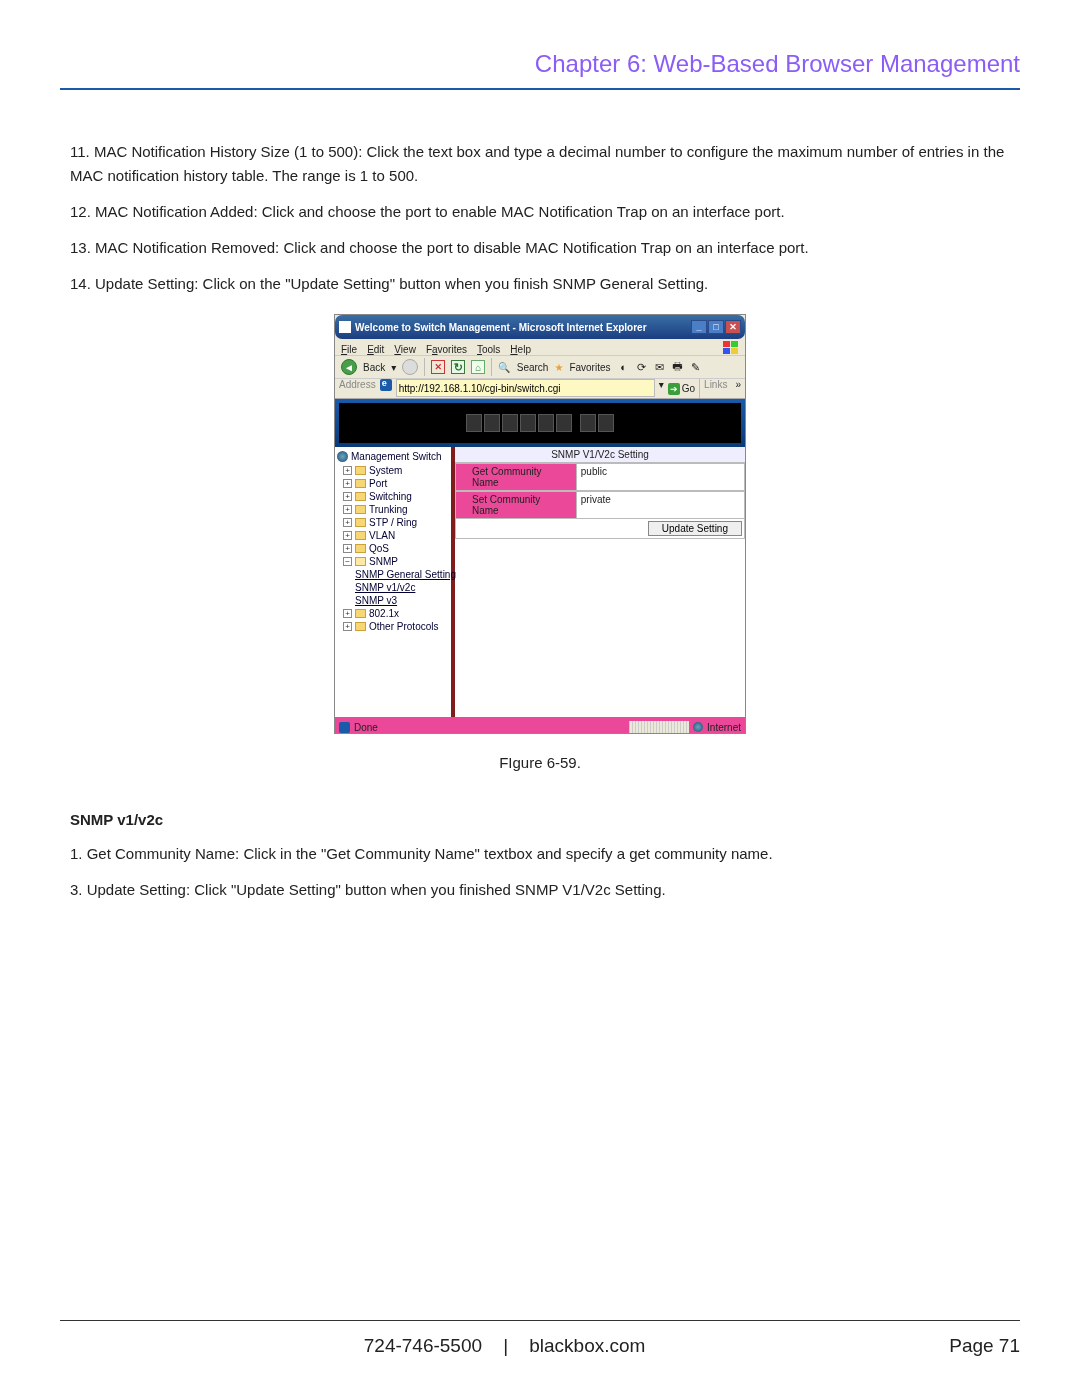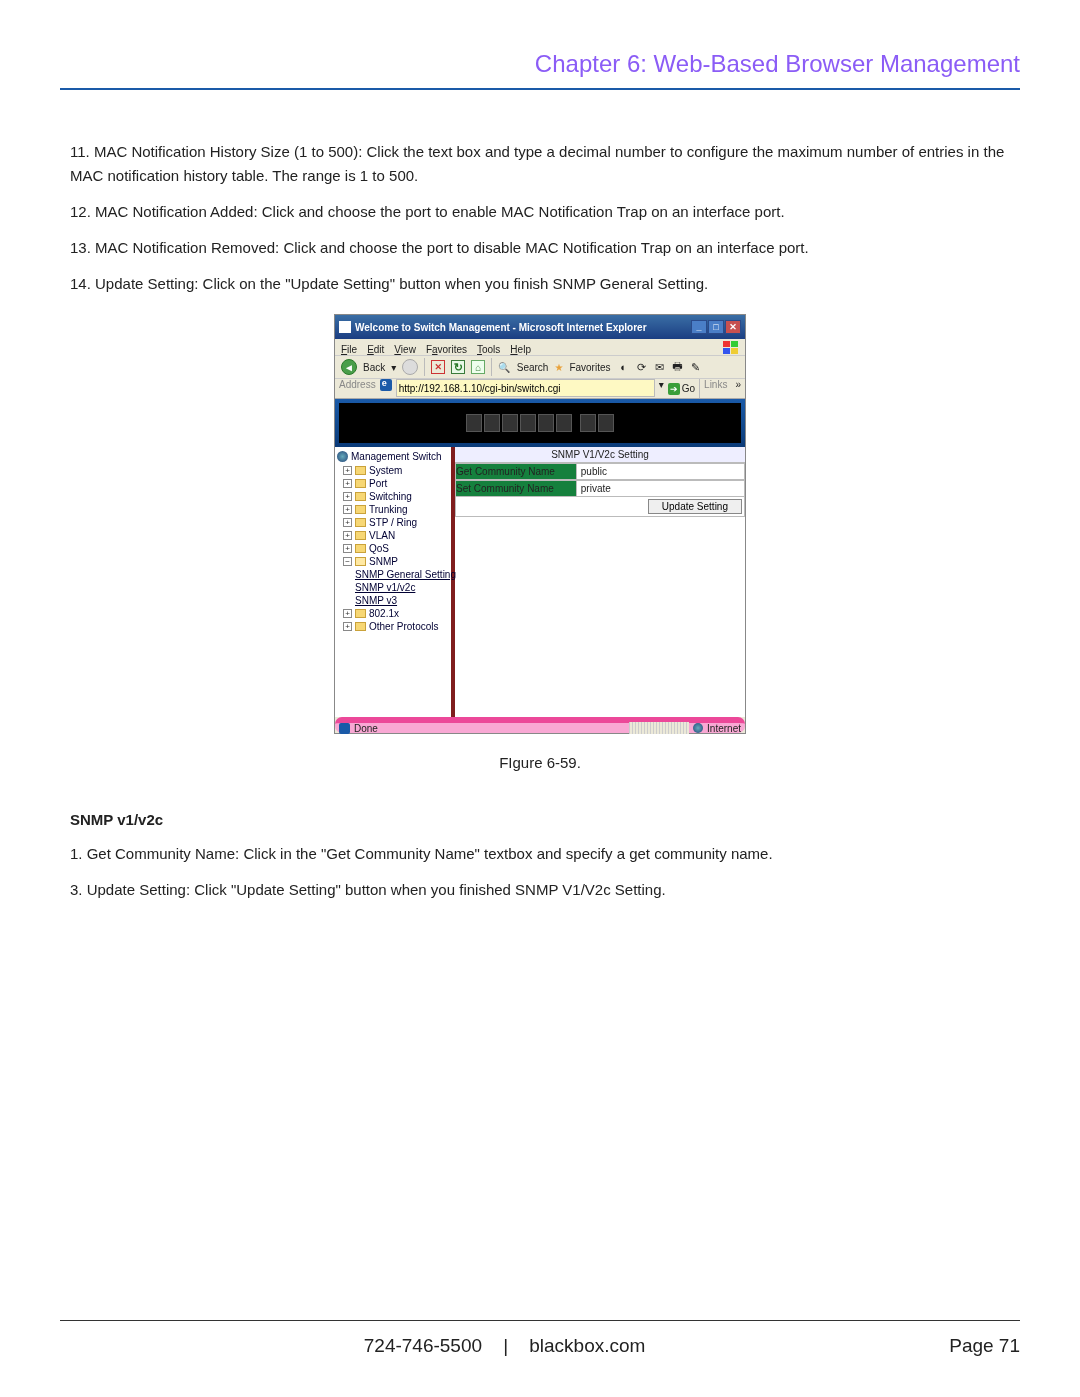--- a/index.html
+++ b/index.html
@@ -3,21 +3,21 @@
   <meta charset="utf-8">
   <style>
     * { box-sizing: border-box; margin: 0; padding: 0; }
     body { width: 1080px; height: 1397px; background: #fff; font-family: Arial, Helvetica, sans-serif; color: #222; position: relative; }
     .page { padding: 50px 60px 0 60px; }
     .chapter-header { text-align: right; font-size: 24px; color: #8b5cf6; padding-bottom: 10px; border-bottom: 2px solid #1a5aa8; margin-bottom: 50px; }
     .body-text { font-size: 15px; line-height: 1.6; margin-bottom: 12px; padding-left: 10px; }
     .subheading { font-weight: bold; font-size: 15px; margin: 40px 0 14px 10px; }
     .figure-caption { text-align: center; font-size: 15px; margin-top: 20px; margin-bottom: 30px; }
     .screenshot { width: 412px; margin: 18px auto 0 auto; border: 1px solid #888; background: #ece9d8; font-family: Tahoma, sans-serif; font-size: 10px; }
-    .ss-titlebar { height: 18px; background: linear-gradient(#3a6ea5,#1b3e82); color: #fff; display: flex; align-items: center; padding: 12px 4px; font-weight: bold; font-size: 10px; }
+    .ss-titlebar { height: 18px; background: linear-gradient(#3a6ea5,#1b3e82); color: #fff; display: flex; align-items: center; padding: 12px 4px; font-weight: bold; font-size: 10px; border-radius: 7px; }
     .ss-title-icon { width: 12px; height: 12px; background: #fff; margin-right: 4px; display:inline-block; }
     .ss-title-text { flex: 1; white-space:nowrap; overflow:hidden; }
     .ss-winbtns { display:flex; gap:1px; }
     .ss-winbtn { width:16px;height:14px;background:#4a7ec7;border:1px solid #2a4a8a;color:#fff;display:flex;align-items:center;justify-content:center;font-size:9px;line-height:1; }
     .ss-winbtn.close { background:#c75050; }
     .ss-menubar { height:16px; display:flex; align-items:flex-end; gap:10px; padding:0 6px; font-size:10px; color:#222; }
     .ss-menubar span u { text-decoration: underline; }
     .ss-winlogo { width:16px;height:14px; margin-left:auto; background:
        linear-gradient(#e33,#e33) 0 0/7px 6px no-repeat,
        linear-gradient(#3c3,#3c3) 8px 0/7px 6px no-repeat,
@@ -52,25 +52,25 @@
     .tree-item { display:flex;align-items:center;gap:3px;padding:1px 0 1px 6px;white-space:nowrap; }
     .tree-sub { padding-left:18px;color:#003;text-decoration:underline; }
     .tree-sub.active { color:#003;}
     .expander { width:9px;height:9px;border:1px solid #888;display:inline-flex;align-items:center;justify-content:center;font-size:8px;line-height:1;color:#333;background:#fff; }
     .folder-icon { width:11px;height:9px;background:#f7d774;border:1px solid #caa23a;display:inline-block; }
     .folder-icon.open { background:#ffe9a3; }
     .globe-icon { width:11px;height:11px;border-radius:50%;background:radial-gradient(#6ab,#247);display:inline-block; }
     .ss-main { flex:1;padding:0;position:relative; }
     .settings-title { text-align:center;background:#eef;border-bottom:1px solid #bbb;padding:2px 0;font-size:10px; }
     .settings-row { display:flex;font-size:10px; }
-    .settings-row .cell-label { width:42%;border:1px solid #bbb;padding:2px 0;background:#15803d; }
+    .settings-row .cell-label { width:42%;border:1px solid #bbb;padding:2px 16px;background:#ec4899; }
     .settings-row .cell-val { flex:1;border:1px solid #bbb;border-left:none;padding:2px 4px;background:#fff; }
     .update-row { display:flex;justify-content:flex-end;border:1px solid #bbb;border-top:none;padding:2px;background:#fff; }
     .update-btn { font-size:10px;padding:1px 13px;background:#efefef;border:1px solid #888; }
-    .ss-statusbar { height:16px;background:#f9a8d4;border-top:6px solid #ec4899;display:flex;align-items:center;font-size:10px;padding:0 4px;gap:4px;border-radius:7px; }
+    .ss-statusbar { height:16px;background:#ec4899;border-top:4px solid #ec4899;display:flex;align-items:center;font-size:10px;padding:0 4px;gap:4px; }
     .ss-statusbar .ie-small{width:11px;height:11px;background:#1a5aa8;border-radius:2px;}
     .ss-statusbar .spacer{flex:1;}
     .grip { width:60px;height:12px;background:repeating-linear-gradient(90deg,#ccc 0 1px,#ece9d8 1px 3px); }
     .net-icon{width:10px;height:10px;border-radius:50%;background:radial-gradient(#6ab,#247);display:inline-block;}
     .footer { position:absolute; bottom:40px; left:60px; right:60px; border-top:1px solid #333; padding-top:14px; display:flex; align-items:center; }
     .footer-center { flex:1; text-align:center; font-size:19px; color:#222; }
     .footer-right { font-size:19px; color:#222; }
   </style>
 </head>
 <body>

